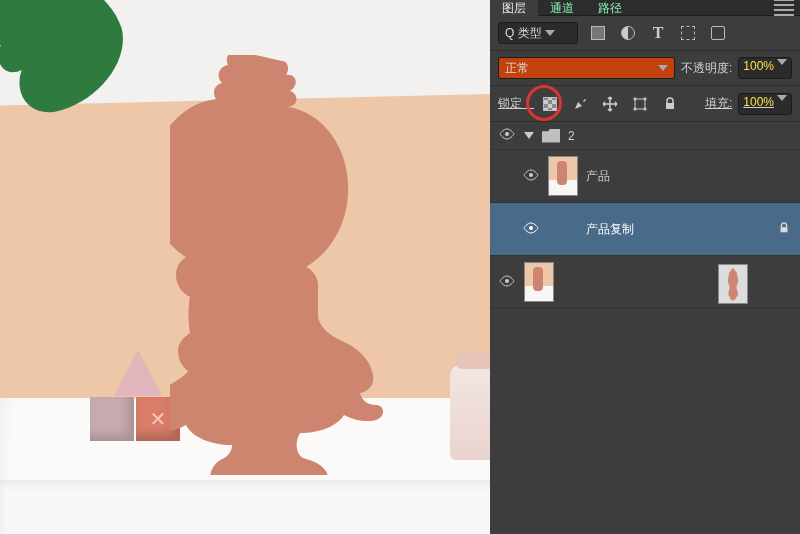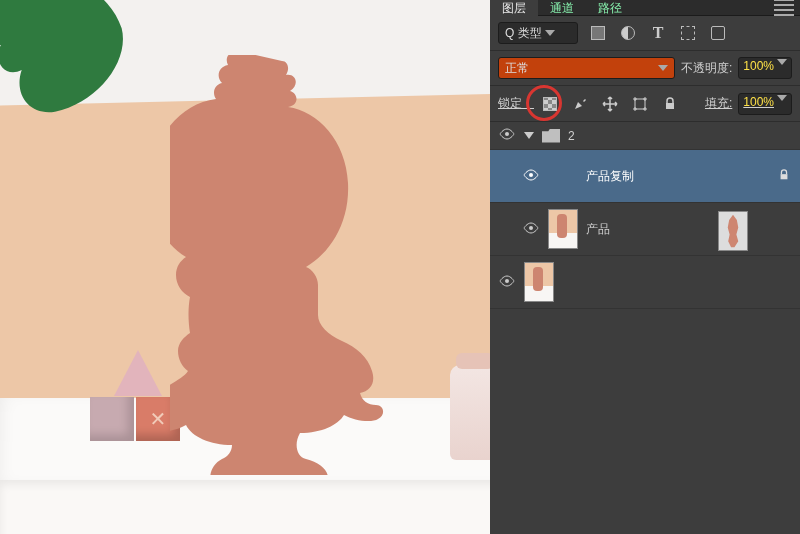--- a/index.html
+++ b/index.html
@@ -328,48 +328,48 @@
         <svg width="16" height="12" viewBox="0 0 16 12">
             <path d="M8 1 C4 1 1 6 1 6 s3 5 7 5 s7-5 7-5 S12 1 8 1 Z" fill="none" stroke="#ccc"></path>
             <circle cx="8" cy="6" r="2" fill="#ccc"></circle>
           </svg>
       </span>
       <span class="chev"></span>
       <span class="folder"></span>
       <span class="layer-name">2</span>
     </div>
 
+    <div class="layer indent1">
+      <span class="eye">
+        <svg width="16" height="12" viewBox="0 0 16 12">
+            <path d="M8 1 C4 1 1 6 1 6 s3 5 7 5 s7-5 7-5 S12 1 8 1 Z" fill="none" stroke="#ccc"></path>
+            <circle cx="8" cy="6" r="2" fill="#ccc"></circle>
+          </svg>
+      </span>
+      <div class="thumb scene"></div>
+      <span class="layer-name">产品</span>
+    </div>
+
     <div class="layer selected indent1">
       <span class="eye">
         <svg width="16" height="12" viewBox="0 0 16 12">
             <path d="M8 1 C4 1 1 6 1 6 s3 5 7 5 s7-5 7-5 S12 1 8 1 Z" fill="none" stroke="#fff"></path>
             <circle cx="8" cy="6" r="2" fill="#fff"></circle>
           </svg>
       </span>
       <div class="thumb doll"></div>
       <span class="layer-name">产品复制</span>
       <span class="lockicon">
         <svg width="12" height="12" viewBox="0 0 14 14">
             <rect x="3" y="6" width="8" height="6" fill="#ddd"></rect>
             <path d="M4 6 v-2 a3 3 0 0 1 6 0 v2" fill="none" stroke="#ddd" stroke-width="1.5"></path>
           </svg>
       </span>
     </div>
 
-    <div class="layer indent1">
-      <span class="eye">
-        <svg width="16" height="12" viewBox="0 0 16 12">
-            <path d="M8 1 C4 1 1 6 1 6 s3 5 7 5 s7-5 7-5 S12 1 8 1 Z" fill="none" stroke="#ccc"></path>
-            <circle cx="8" cy="6" r="2" fill="#ccc"></circle>
-          </svg>
-      </span>
-      <div class="thumb scene"></div>
-      <span class="layer-name">产品</span>
-    </div>
-
     <div class="layer">
       <span class="eye">
         <svg width="16" height="12" viewBox="0 0 16 12">
             <path d="M8 1 C4 1 1 6 1 6 s3 5 7 5 s7-5 7-5 S12 1 8 1 Z" fill="none" stroke="#ccc"></path>
             <circle cx="8" cy="6" r="2" fill="#ccc"></circle>
           </svg>
       </span>
       <div class="thumb scene"></div>
     </div>
   </div>

